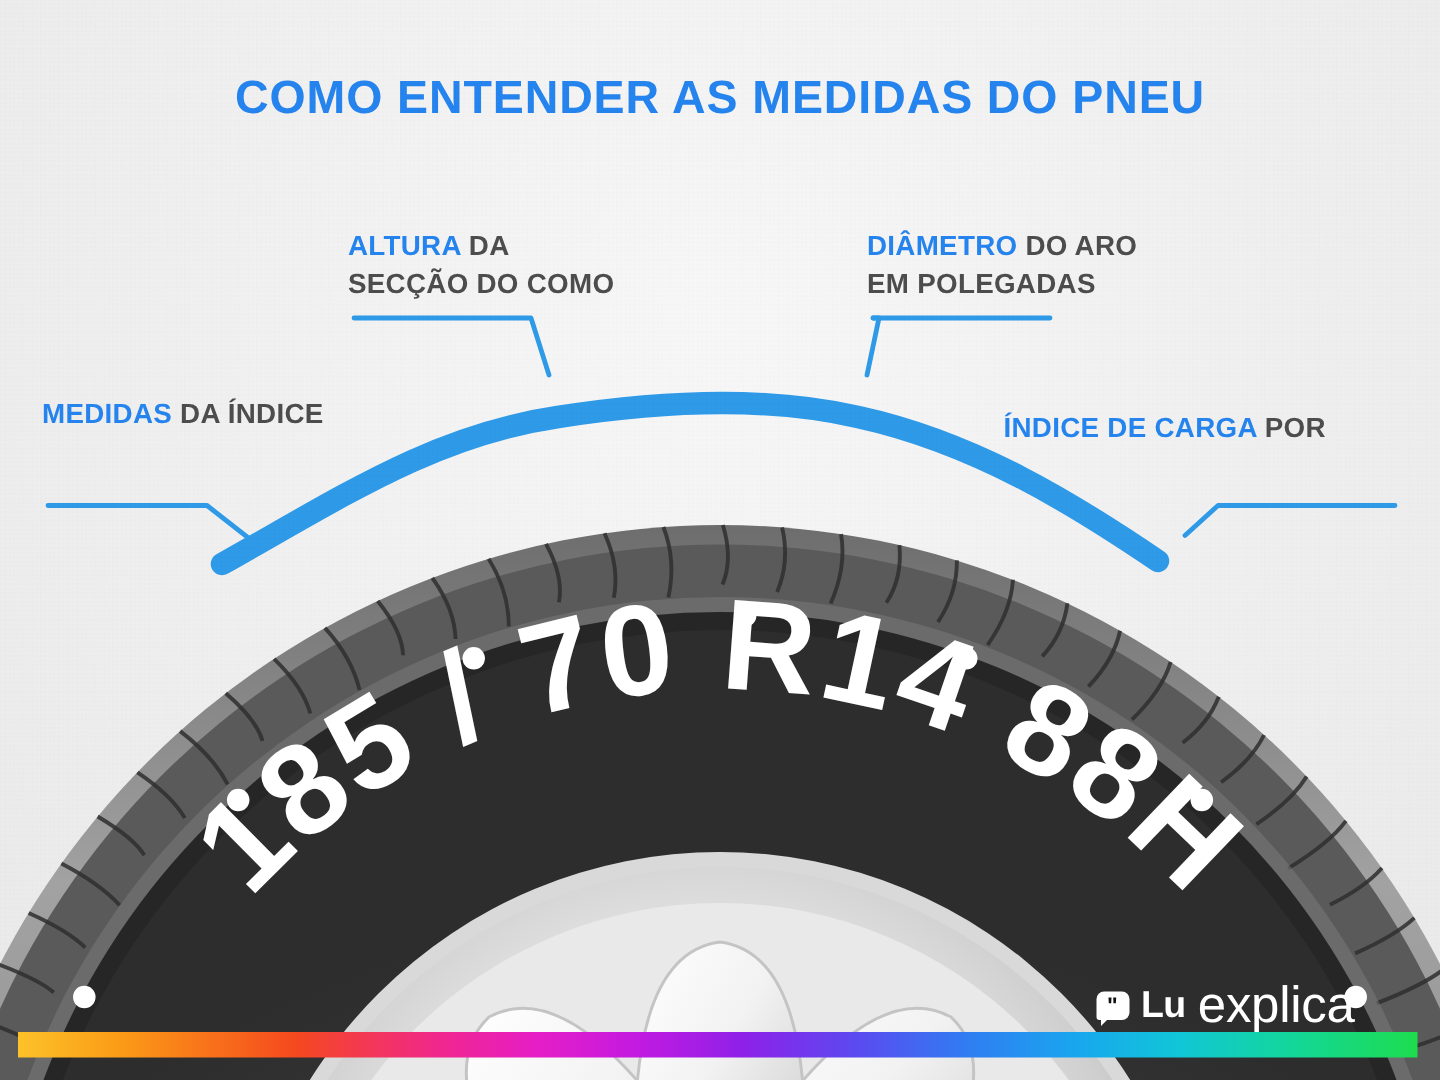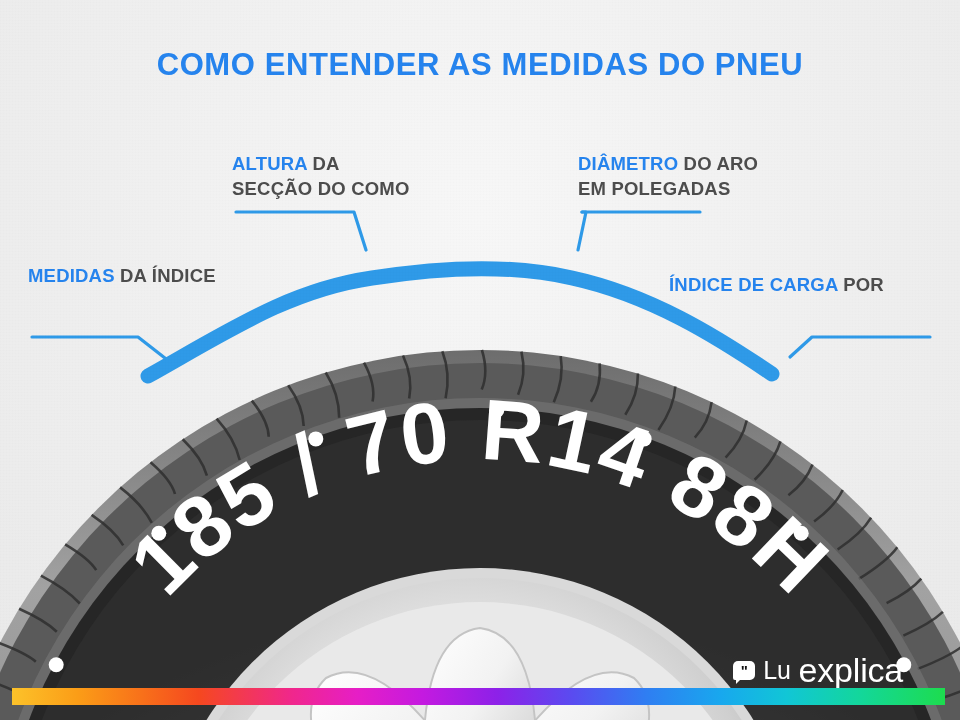--- a/index.html
+++ b/index.html
@@ -60,21 +60,21 @@
   }
   #logo .bub{
     width:22px;height:19px;border-radius:5px 5px 5px 2px;background:#ffffff;
     position:relative;display:flex;align-items:center;justify-content:center;
     color:#111;font-size:15px;font-weight:bold;line-height:1;
   }
   #logo .bub:after{
     content:"";position:absolute;left:3px;bottom:-4px;width:0;height:0;
     border-left:5px solid #ffffff;border-bottom:5px solid transparent;
   }
-  #logo .lu{font-size:25px;font-weight:normal;letter-spacing:-.3px;}
+  #logo .lu{font-size:25px;font-weight:bold;letter-spacing:-.3px;}
   #logo .explica{font-size:34px;font-weight:normal;letter-spacing:-.2px;}
 
   
   #rainbow{
     position:absolute;left:12px;bottom:15px;width:933px;height:17px;z-index:10;
     background:linear-gradient(90deg,
       #fcc22a 0%, #fb9d17 7%, #f8701a 14%, #f5481f 20%,
       #f0278c 30%, #e61ec6 37%, #c41ae0 44%, #8d21e8 52%,
       #5a4bf0 60%, #2f7ef2 68%, #18a8ee 76%, #11c6d6 83%,
       #13d79a 91%, #1ddc4e 100%);

